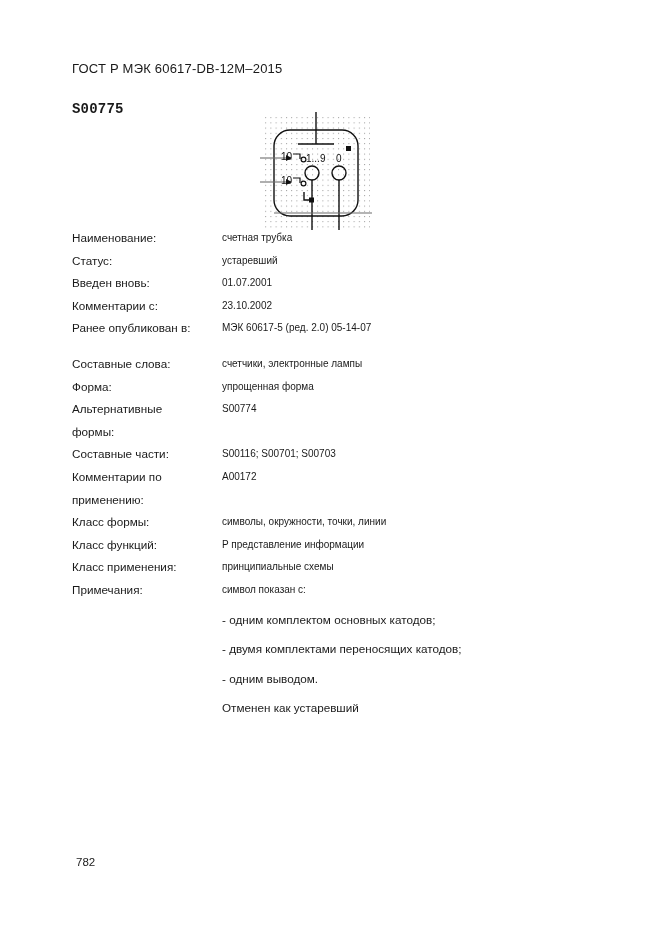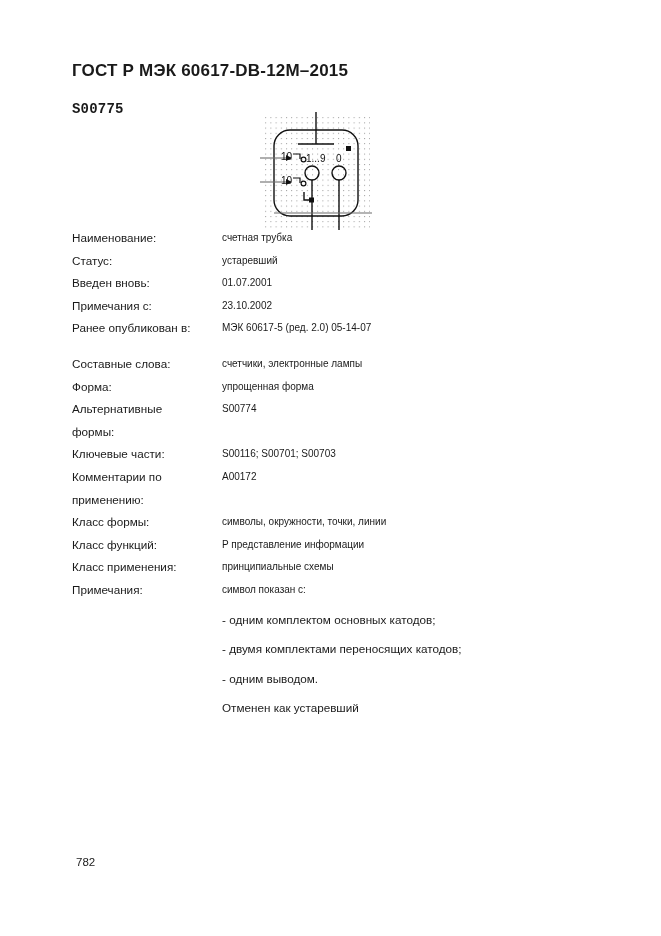--- a/index.html
+++ b/index.html
@@ -22,22 +22,22 @@
     width: 661px;
     height: 936px;
     background: #ffffff;
   }
 
   
   .doc-header {
     position: absolute;
     left: 72px;
     top: 61px;
-    font-size: 17px;
-    font-weight: bold;
+    font-size: 13px;
+    font-weight: normal;
     letter-spacing: 0.2px;
     white-space: nowrap;
   }
 
   
   .symbol-id {
     position: absolute;
     left: 72px;
     top: 101px;
     font-size: 14px;
@@ -166,21 +166,21 @@
       </div>
       <div class="prop-row">
         <div class="prop-label">Статус:</div>
         <div class="prop-value">устаревший</div>
       </div>
       <div class="prop-row">
         <div class="prop-label">Введен вновь:</div>
         <div class="prop-value">01.07.2001</div>
       </div>
       <div class="prop-row">
-        <div class="prop-label">Примечания с:</div>
+        <div class="prop-label">Комментарии с:</div>
         <div class="prop-value">23.10.2002</div>
       </div>
       <div class="prop-row">
         <div class="prop-label">Ранее опубликован в:</div>
         <div class="prop-value">МЭК 60617-5 (ред. 2.0) 05-14-07</div>
       </div>
       <div class="prop-row gap-before">
         <div class="prop-label">Составные слова:</div>
         <div class="prop-value">счетчики, электронные лампы</div>
       </div>
@@ -190,21 +190,21 @@
       </div>
       <div class="prop-row">
         <div class="prop-label">Альтернативные</div>
         <div class="prop-value">S00774</div>
       </div>
       <div class="prop-row">
         <div class="prop-label">формы:</div>
         <div class="prop-value empty"></div>
       </div>
       <div class="prop-row">
-        <div class="prop-label">Ключевые части:</div>
+        <div class="prop-label">Составные части:</div>
         <div class="prop-value">S00116; S00701; S00703</div>
       </div>
       <div class="prop-row">
         <div class="prop-label">Комментарии по</div>
         <div class="prop-value">A00172</div>
       </div>
       <div class="prop-row">
         <div class="prop-label">применению:</div>
         <div class="prop-value empty"></div>
       </div>

